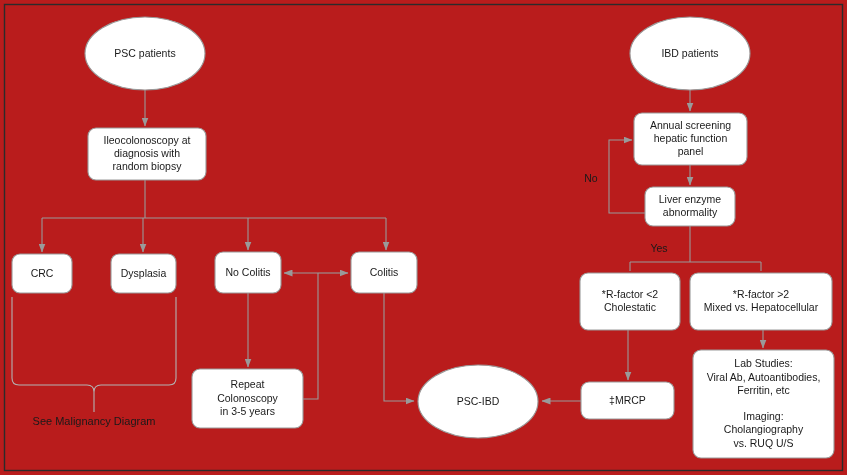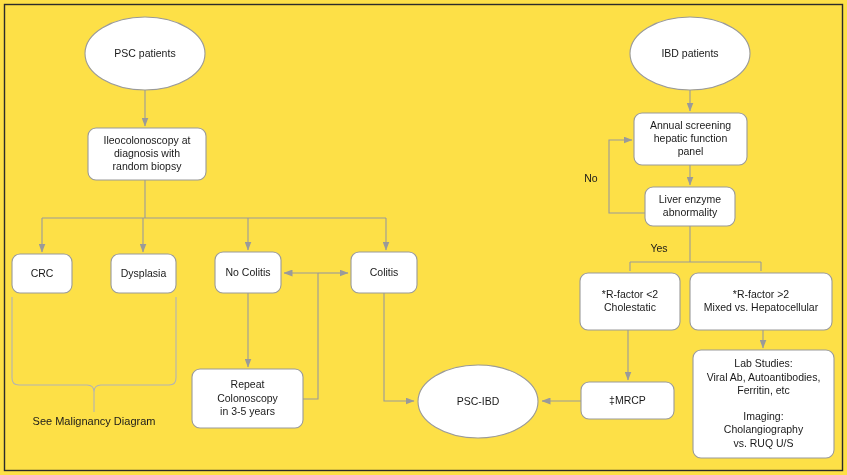--- a/index.html
+++ b/index.html
@@ -4,21 +4,21 @@
 <style>
   html, body {
     margin: 0;
     padding: 0;
     background: #ffffff;
   }
   #canvas {
     position: relative;
     width: 847px;
     height: 475px;
-    background: #fde047;
+    background: #b91c1c;
     font-family: "Liberation Sans", sans-serif;
     overflow: hidden;
   }
   svg#flow {
     position: absolute;
     left: 0;
     top: 0;
     width: 847px;
     height: 475px;
   }

